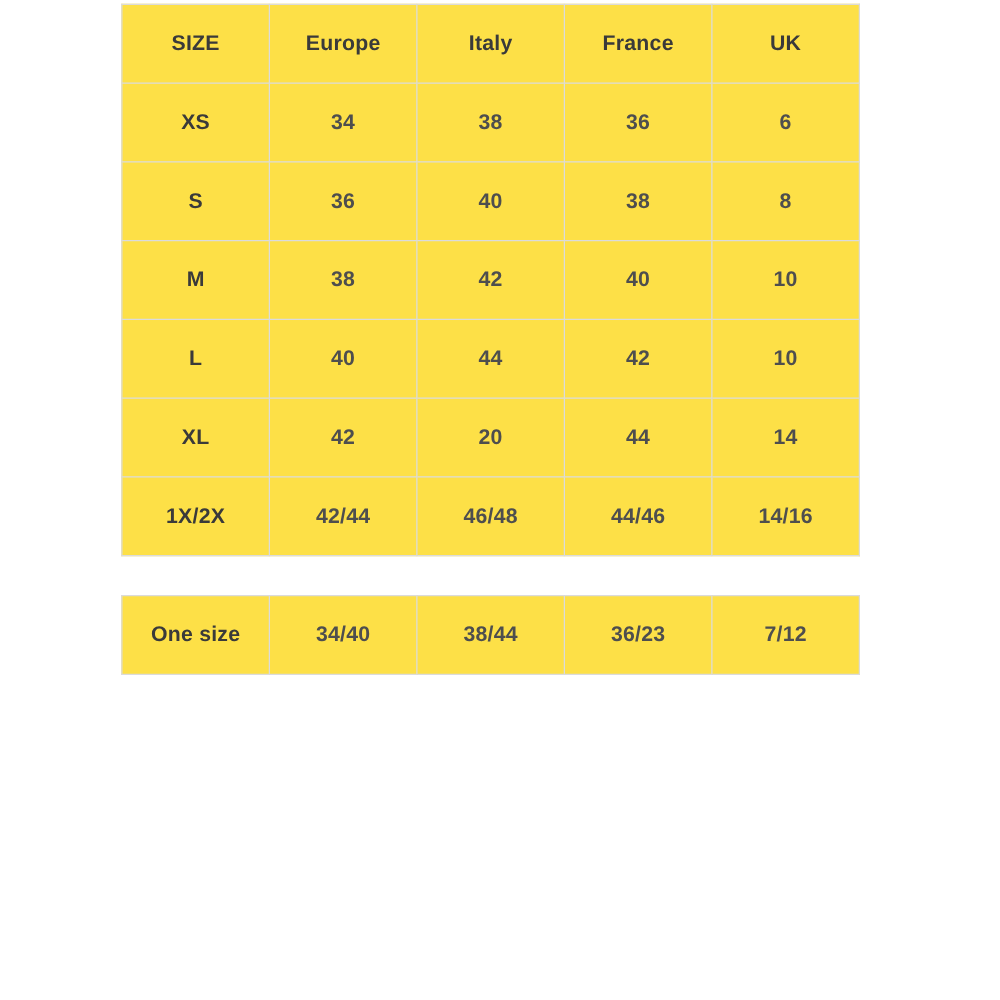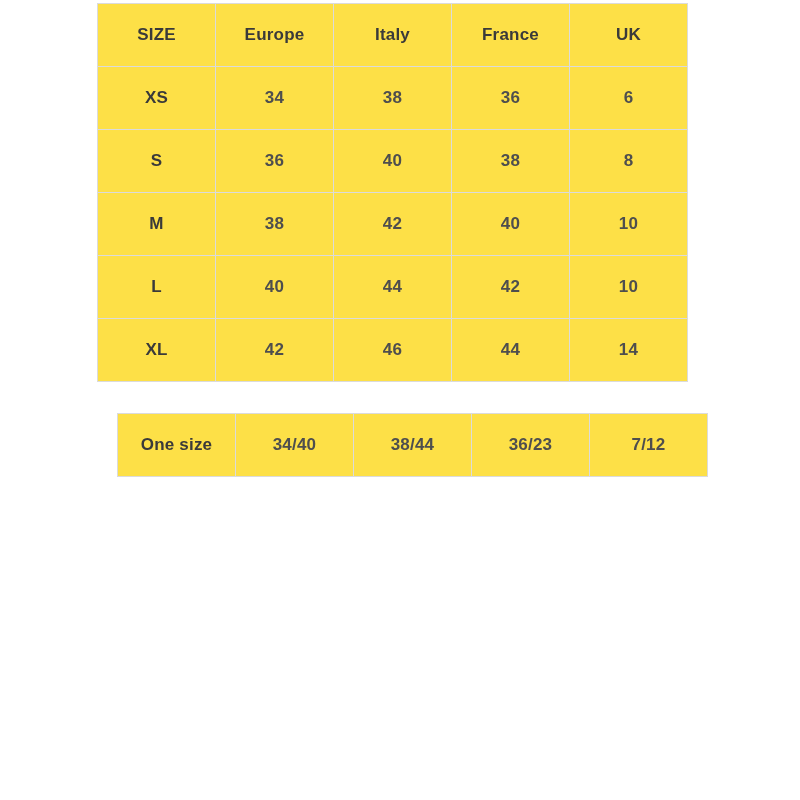--- a/index.html
+++ b/index.html
@@ -40,21 +40,20 @@
   table.size-table td {
     font-weight: 700;
     color: #4e4e4e;
   }
   table.size-table td.lbl {
     font-weight: 700;
     color: #3a3a3a;
   }
   table.secondary {
     margin-top: 31px;
-    margin-left: 20px;
   }
 </style>
 </head>
 <body>
 
 <div class="page">
 
   <table class="size-table main">
     <thead>
       <tr>
@@ -90,23 +89,30 @@
       <tr>
         <td class="lbl">L</td>
         <td>40</td>
         <td>44</td>
         <td>42</td>
         <td>10</td>
       </tr>
       <tr>
         <td class="lbl">XL</td>
         <td>42</td>
-        <td>46</td>
+        <td>20</td>
         <td>44</td>
         <td>14</td>
+      </tr>
+      <tr>
+        <td class="lbl">1X/2X</td>
+        <td>42/44</td>
+        <td>46/48</td>
+        <td>44/46</td>
+        <td>14/16</td>
       </tr>
     </tbody>
   </table>
 
   <table class="size-table secondary">
     <tbody>
       <tr>
         <td class="lbl">One size</td>
         <td>34/40</td>
         <td>38/44</td>

